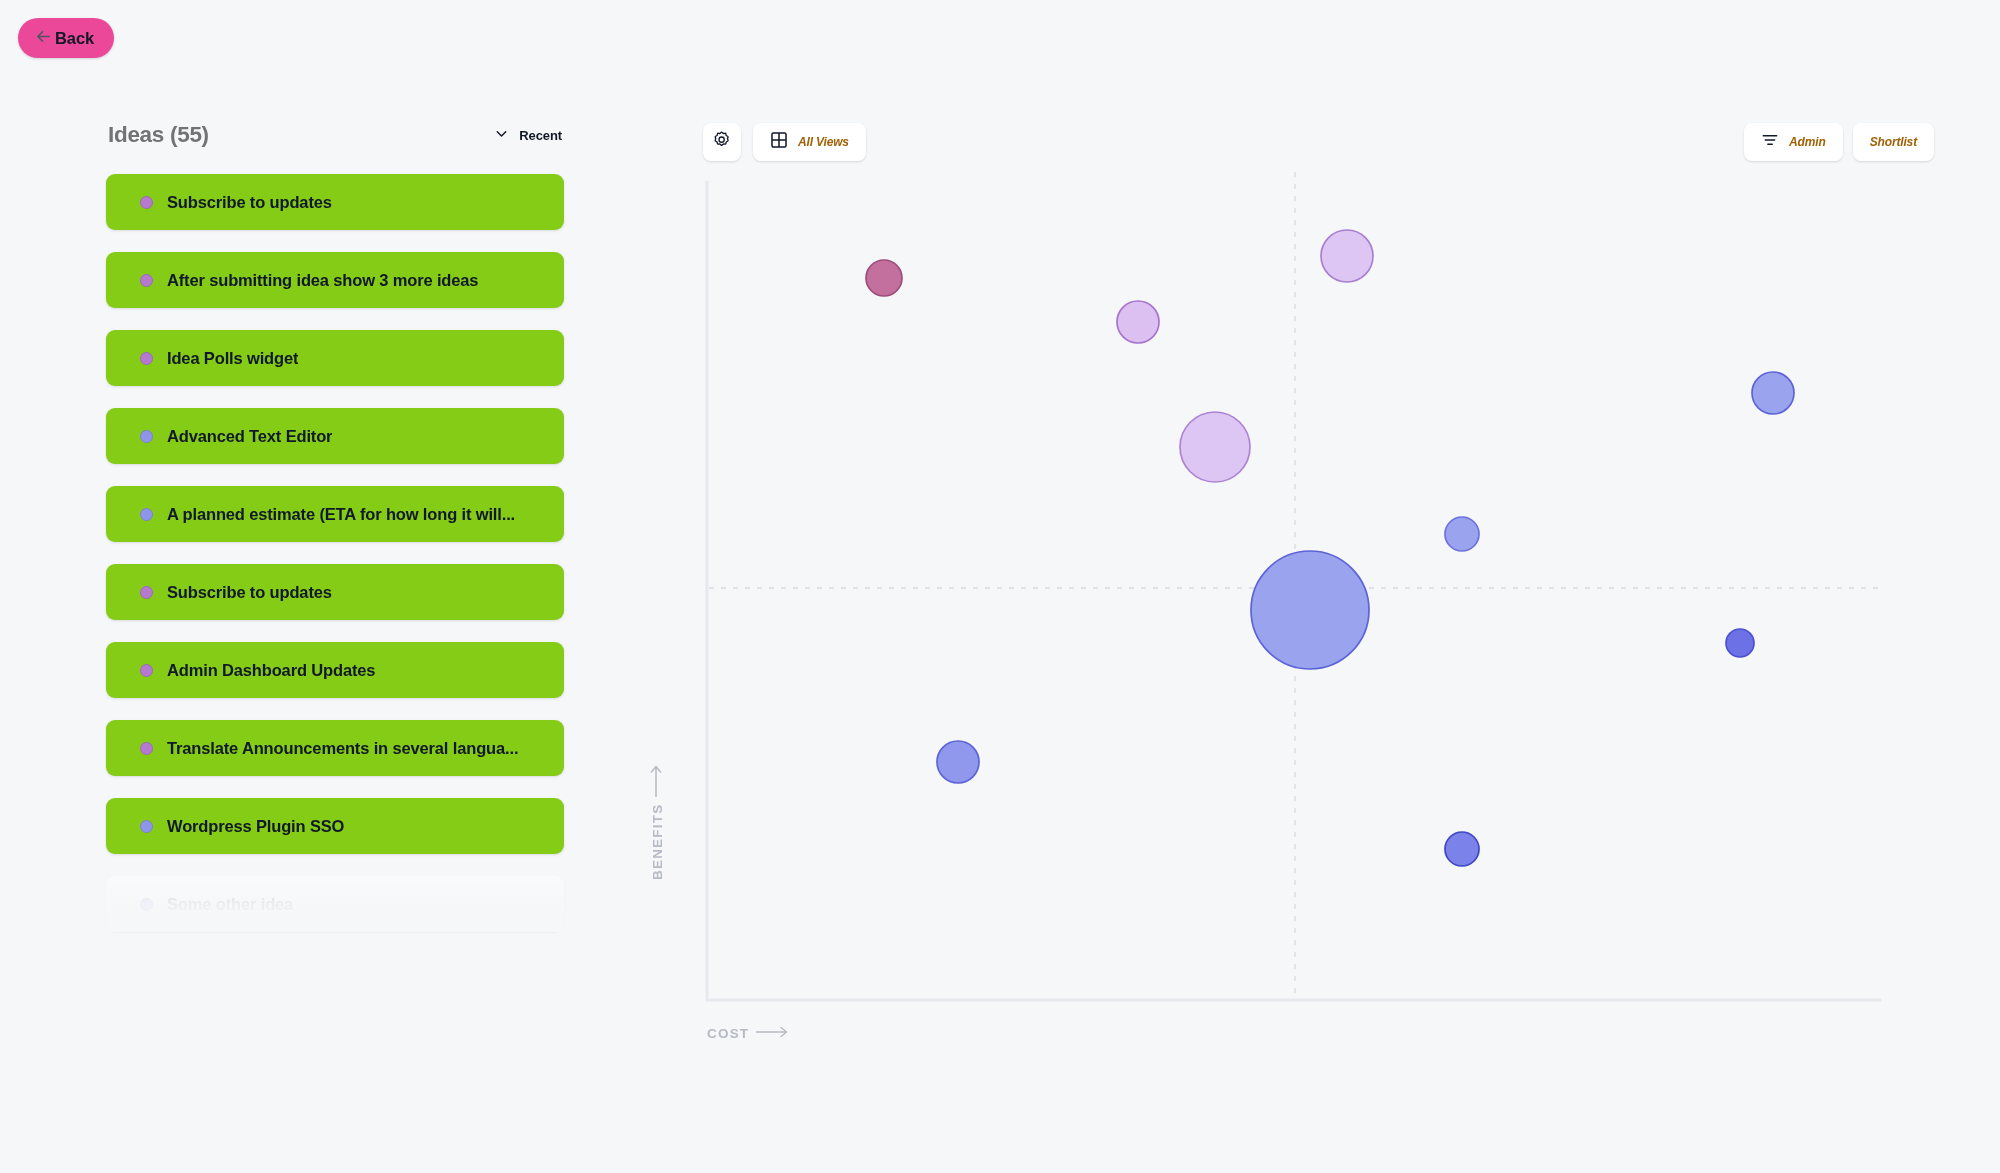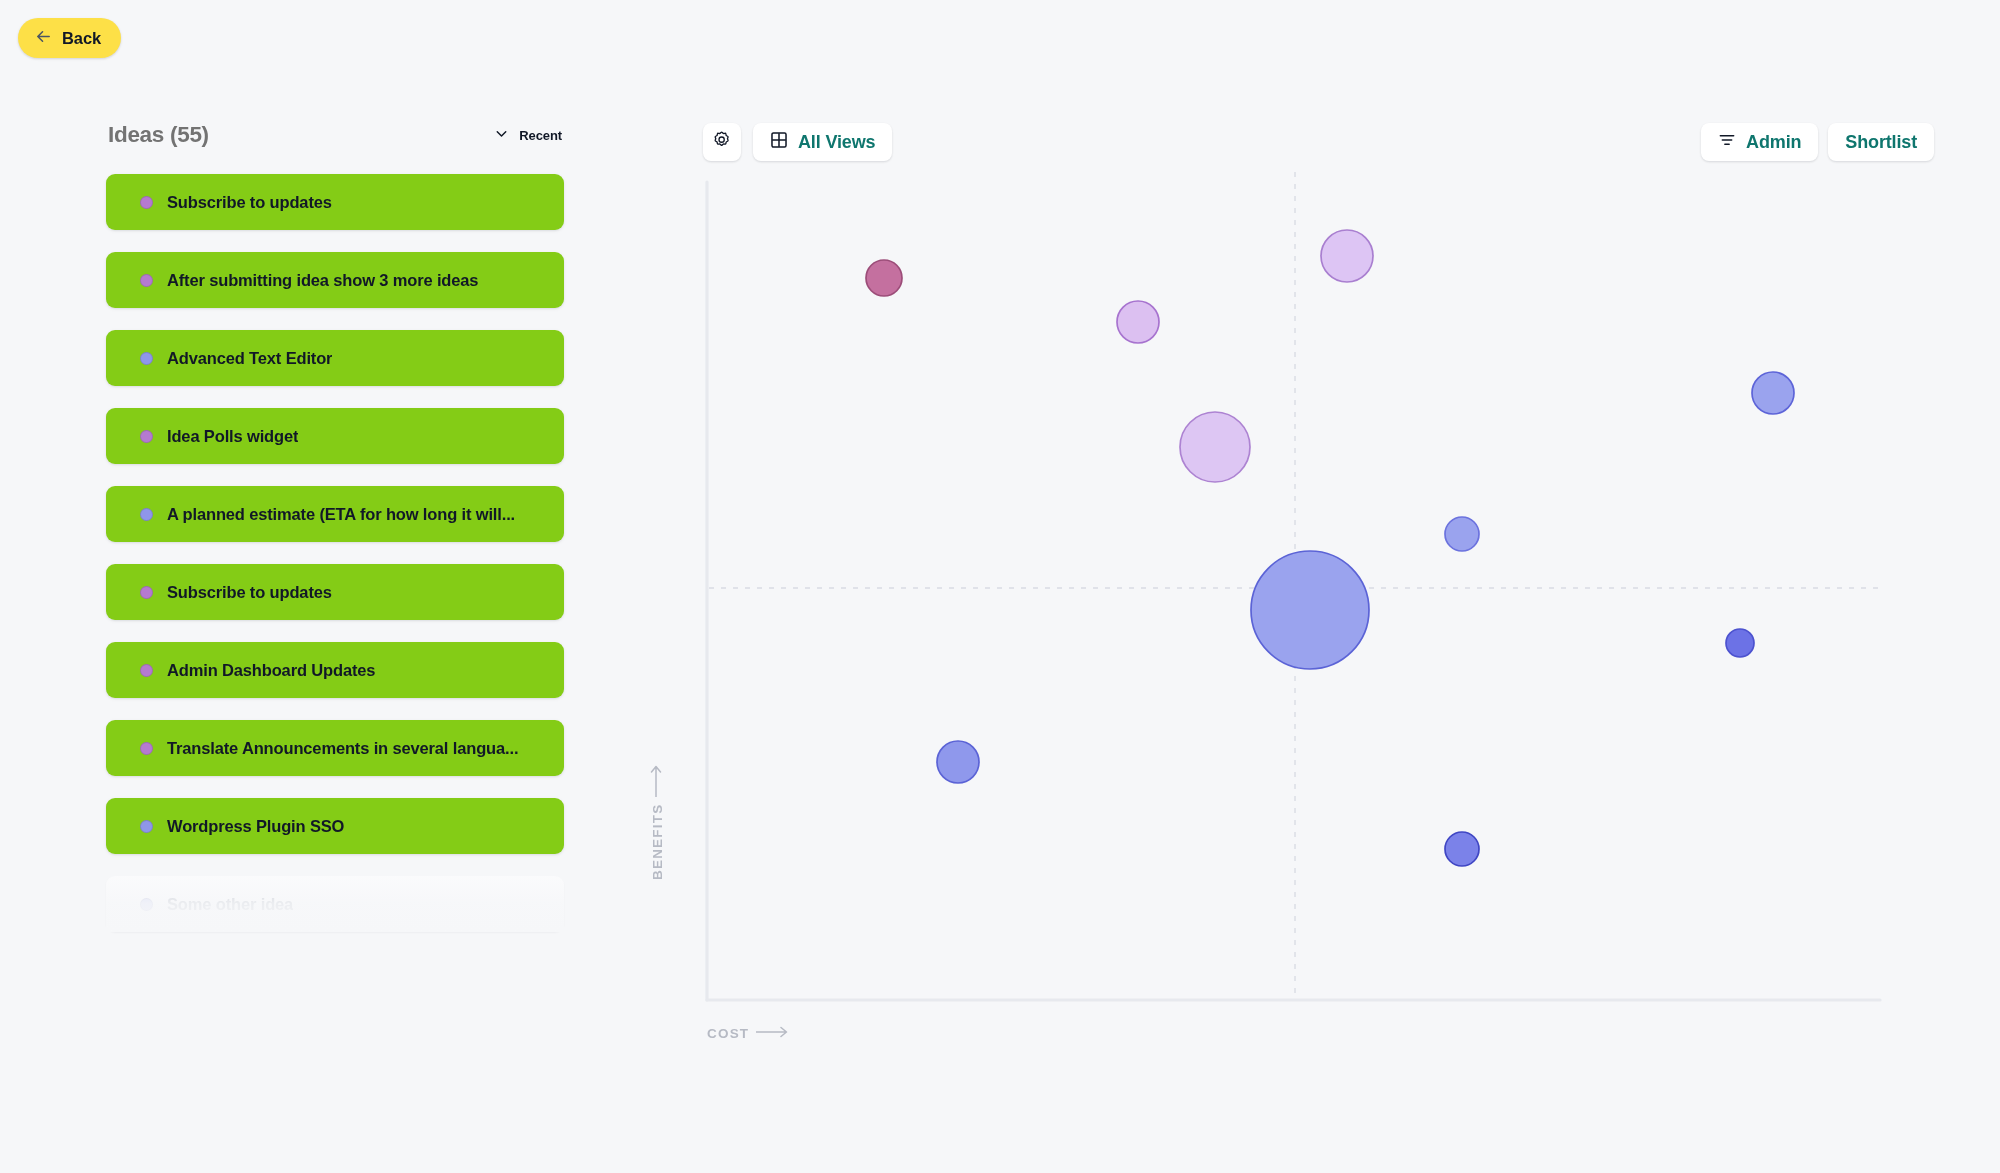--- a/index.html
+++ b/index.html
@@ -17,23 +17,23 @@
   }
 
   
   .back-btn {
     position: absolute;
     left: 18px;
     top: 18px;
     height: 40px;
     display: flex;
     align-items: center;
-    gap: 9px;
+    gap: 2px;
     padding: 0 20px 0 16px;
-    background: #fde047;
+    background: #ec4899;
     border-radius: 20px;
     box-shadow: 0 1px 3px rgba(16,24,40,.10), 0 1px 2px rgba(16,24,40,.06);
     cursor: pointer;
     user-select: none;
   }
   .back-btn .label {
     font-size: 16.5px;
     font-weight: 700;
     color: #111827;
     letter-spacing: -0.1px;
@@ -145,24 +145,25 @@
     border-radius: 8px;
     box-shadow: 0 1px 2px rgba(16,24,40,.08), 0 1px 3px rgba(16,24,40,.06);
     display: flex;
     align-items: center;
     gap: 10px;
     padding: 0 17px;
     cursor: pointer;
     user-select: none;
   }
   .pill-btn .btn-label {
-    font-size: 18px;
-    font-weight: 700;
-    color: #0f766e;
+    font-size: 12px;
+    font-weight: 700;
+    color: #a16207;
     letter-spacing: -0.15px;
+    font-style: italic;
   }
   .tool-right {
     position: absolute;
     right: 66px;
     top: 123px;
     display: flex;
     align-items: center;
     gap: 10px;
   }
 
@@ -230,26 +231,26 @@
   <div class="idea-list" id="idea-list">
     <div class="idea-card">
         <span class="dot" style="background: rgb(181, 122, 208); border: 1px solid rgba(0, 0, 0, 0.13); box-sizing: border-box;"></span>
         <span class="idea-label">Subscribe to updates</span>
       </div>
       <div class="idea-card">
         <span class="dot" style="background: rgb(181, 122, 208); border: 1px solid rgba(0, 0, 0, 0.13); box-sizing: border-box;"></span>
         <span class="idea-label">After submitting idea show 3 more ideas</span>
       </div>
       <div class="idea-card">
+        <span class="dot" style="background: rgb(181, 122, 208); border: 1px solid rgba(0, 0, 0, 0.13); box-sizing: border-box;"></span>
+        <span class="idea-label">Idea Polls widget</span>
+      </div>
+      <div class="idea-card">
         <span class="dot" style="background: rgb(143, 150, 234); border: 1px solid rgba(0, 0, 0, 0.13); box-sizing: border-box;"></span>
         <span class="idea-label">Advanced Text Editor</span>
-      </div>
-      <div class="idea-card">
-        <span class="dot" style="background: rgb(181, 122, 208); border: 1px solid rgba(0, 0, 0, 0.13); box-sizing: border-box;"></span>
-        <span class="idea-label">Idea Polls widget</span>
       </div>
       <div class="idea-card">
         <span class="dot" style="background: rgb(143, 150, 234); border: 1px solid rgba(0, 0, 0, 0.13); box-sizing: border-box;"></span>
         <span class="idea-label">A planned estimate (ETA for how long it will...</span>
       </div>
       <div class="idea-card">
         <span class="dot" style="background: rgb(181, 122, 208); border: 1px solid rgba(0, 0, 0, 0.13); box-sizing: border-box;"></span>
         <span class="idea-label">Subscribe to updates</span>
       </div>
       <div class="idea-card">

